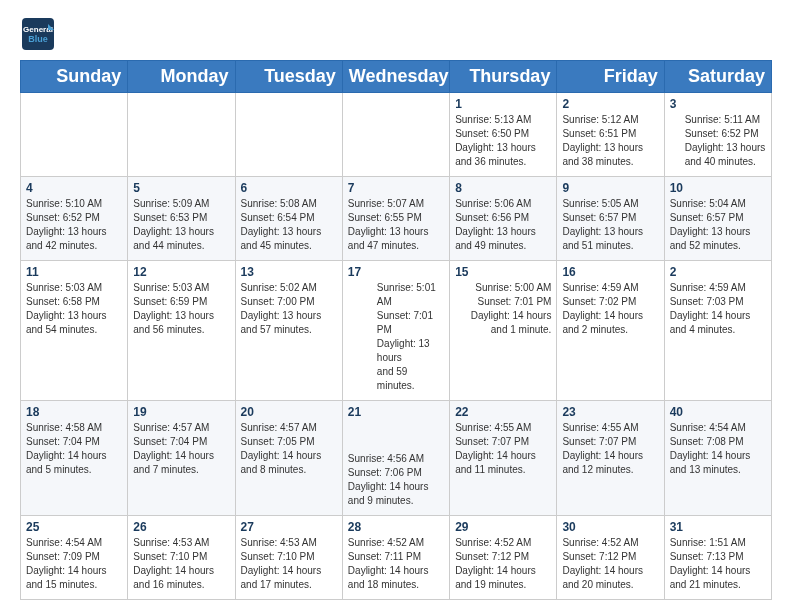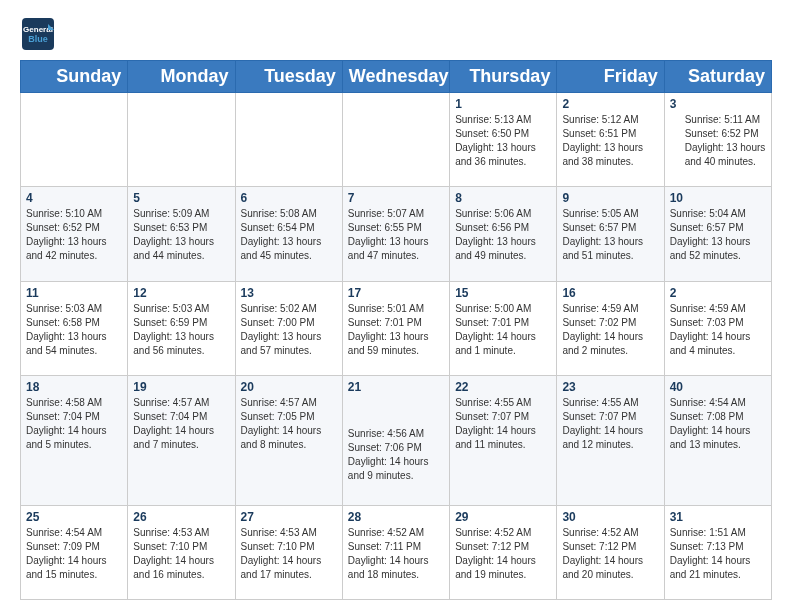--- a/index.html
+++ b/index.html
@@ -214,28 +214,28 @@
           </td>
           <td>
             <div class="day-num">13</div>
             <div class="day-info" style="white-space: pre-line;">Sunrise: 5:02 AM
 Sunset: 7:00 PM
 Daylight: 13 hours
 and 57 minutes.</div>
           </td>
           <td>
             <div class="day-num">17</div>
-            <div class="day-info" style="white-space: pre-line;">Sunrise: 5:01 AM
+            <div class="day-info" style="white-space: pre-line; margin-left: 29px;">Sunrise: 5:01 AM
 Sunset: 7:01 PM
 Daylight: 13 hours
 and 59 minutes.</div>
           </td>
           <td>
             <div class="day-num">15</div>
-            <div class="day-info" style="white-space: pre-line;">Sunrise: 5:00 AM
+            <div class="day-info" style="white-space: pre-line; text-align: right;">Sunrise: 5:00 AM
 Sunset: 7:01 PM
 Daylight: 14 hours
 and 1 minute.</div>
           </td>
           <td>
             <div class="day-num">16</div>
             <div class="day-info" style="white-space: pre-line;">Sunrise: 4:59 AM
 Sunset: 7:02 PM
 Daylight: 14 hours
 and 2 minutes.</div>

